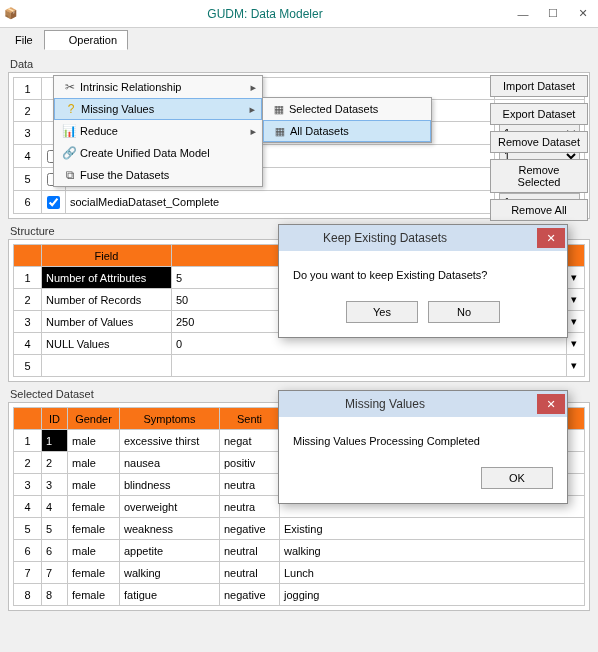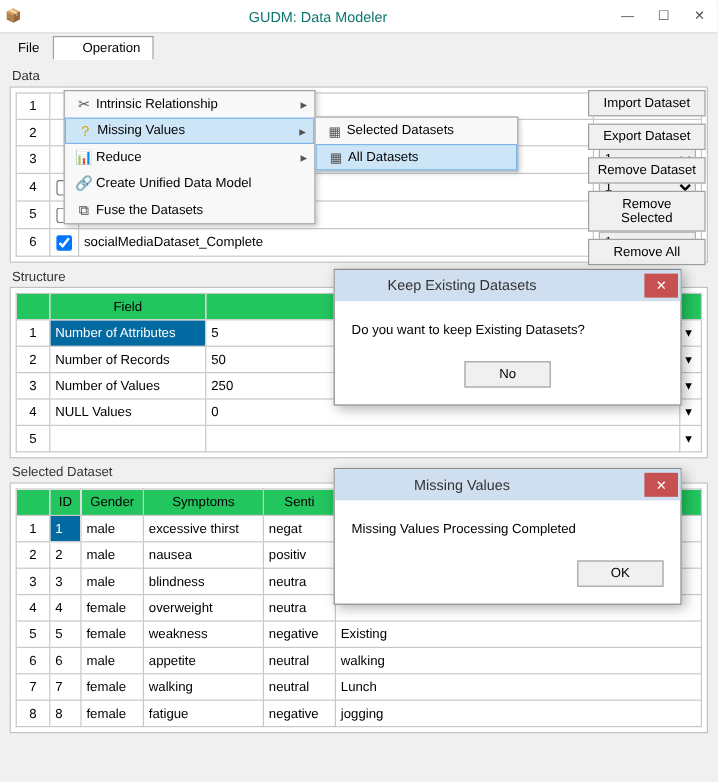--- a/index.html
+++ b/index.html
@@ -14,23 +14,23 @@
 .menubar { height: 24px; display: flex; padding: 0 4px; align-items: center; background: #f0f0f0; }
 .menuitem { padding: 3px 10px; border: 1px solid transparent; }
 .menuitem.open { background: #fff; border: 1px solid #a0a0a0; border-bottom: 1px solid #fff; position: relative; z-index: 50; padding-left: 24px; }
 
 .content { padding: 2px 8px 8px 8px; }
 .section-label { font-size: 11px; margin: 4px 0 2px 2px; color: #333; }
 .panel { border: 1px solid #c0c0c0; background: #fff; padding: 4px; margin-bottom: 6px; }
 
 table { border-collapse: collapse; width: 100%; table-layout: fixed; }
 th, td { border: 1px solid #c8c8c8; padding: 2px 4px; text-align: left; font-size: 11px; background: #fff; height: 22px; overflow: hidden; white-space: nowrap; }
-th { background: #22c55e; font-weight: normal; text-align: center; }
+th { background: #f97316; font-weight: normal; text-align: center; }
 td.rownum { text-align: center; }
-.selcell { background: #0369a1; color: #fff; }
+.selcell { background: #000000; color: #fff; }
 input[type="checkbox"] { margin: auto; display: block; }
 select.dsdrop { width: 100%; border: 1px solid #b0b0b0; height: 18px; font-size: 11px; }
 
 .sidebtns { position: absolute; right: 10px; top: 75px; width: 98px; display: flex; flex-direction: column; gap: 6px; }
 .btn { background: #f0f0f0; border: 1px solid #a0a0a0; padding: 4px 6px; text-align: center; font-size: 11px; }
 
 .dropdown { position: absolute; top: 75px; left: 53px; width: 210px; background: #f8f8f8; border: 1px solid #a0a0a0; z-index: 40; box-shadow: 2px 2px 4px rgba(0,0,0,0.2); }
 .dropdown .drow { display: flex; align-items: center; height: 22px; padding: 0 6px; }
 .dropdown .drow .icn { width: 20px; text-align: center; color: #555; font-size: 12px; }
 .dropdown .drow .lbl { flex: 1; }
@@ -310,20 +310,21 @@
 </div>
 
 <div class="dialog" style="left:278px; top:224px; width:290px;">
   <div class="dhead">
     <span class="dtitle">Keep Existing Datasets</span>
     <div class="dclose">✕</div>
   </div>
   <div class="dbody">
     <div>Do you want to keep Existing Datasets?</div>
     <div class="dbtns">
+      <div class="btn">Yes</div>
       <div class="btn">No</div>
     </div>
   </div>
 </div>
 
 <div class="dialog" style="left:278px; top:390px; width:290px;">
   <div class="dhead">
     <span class="dtitle">Missing Values</span>
     <div class="dclose">✕</div>
   </div>

